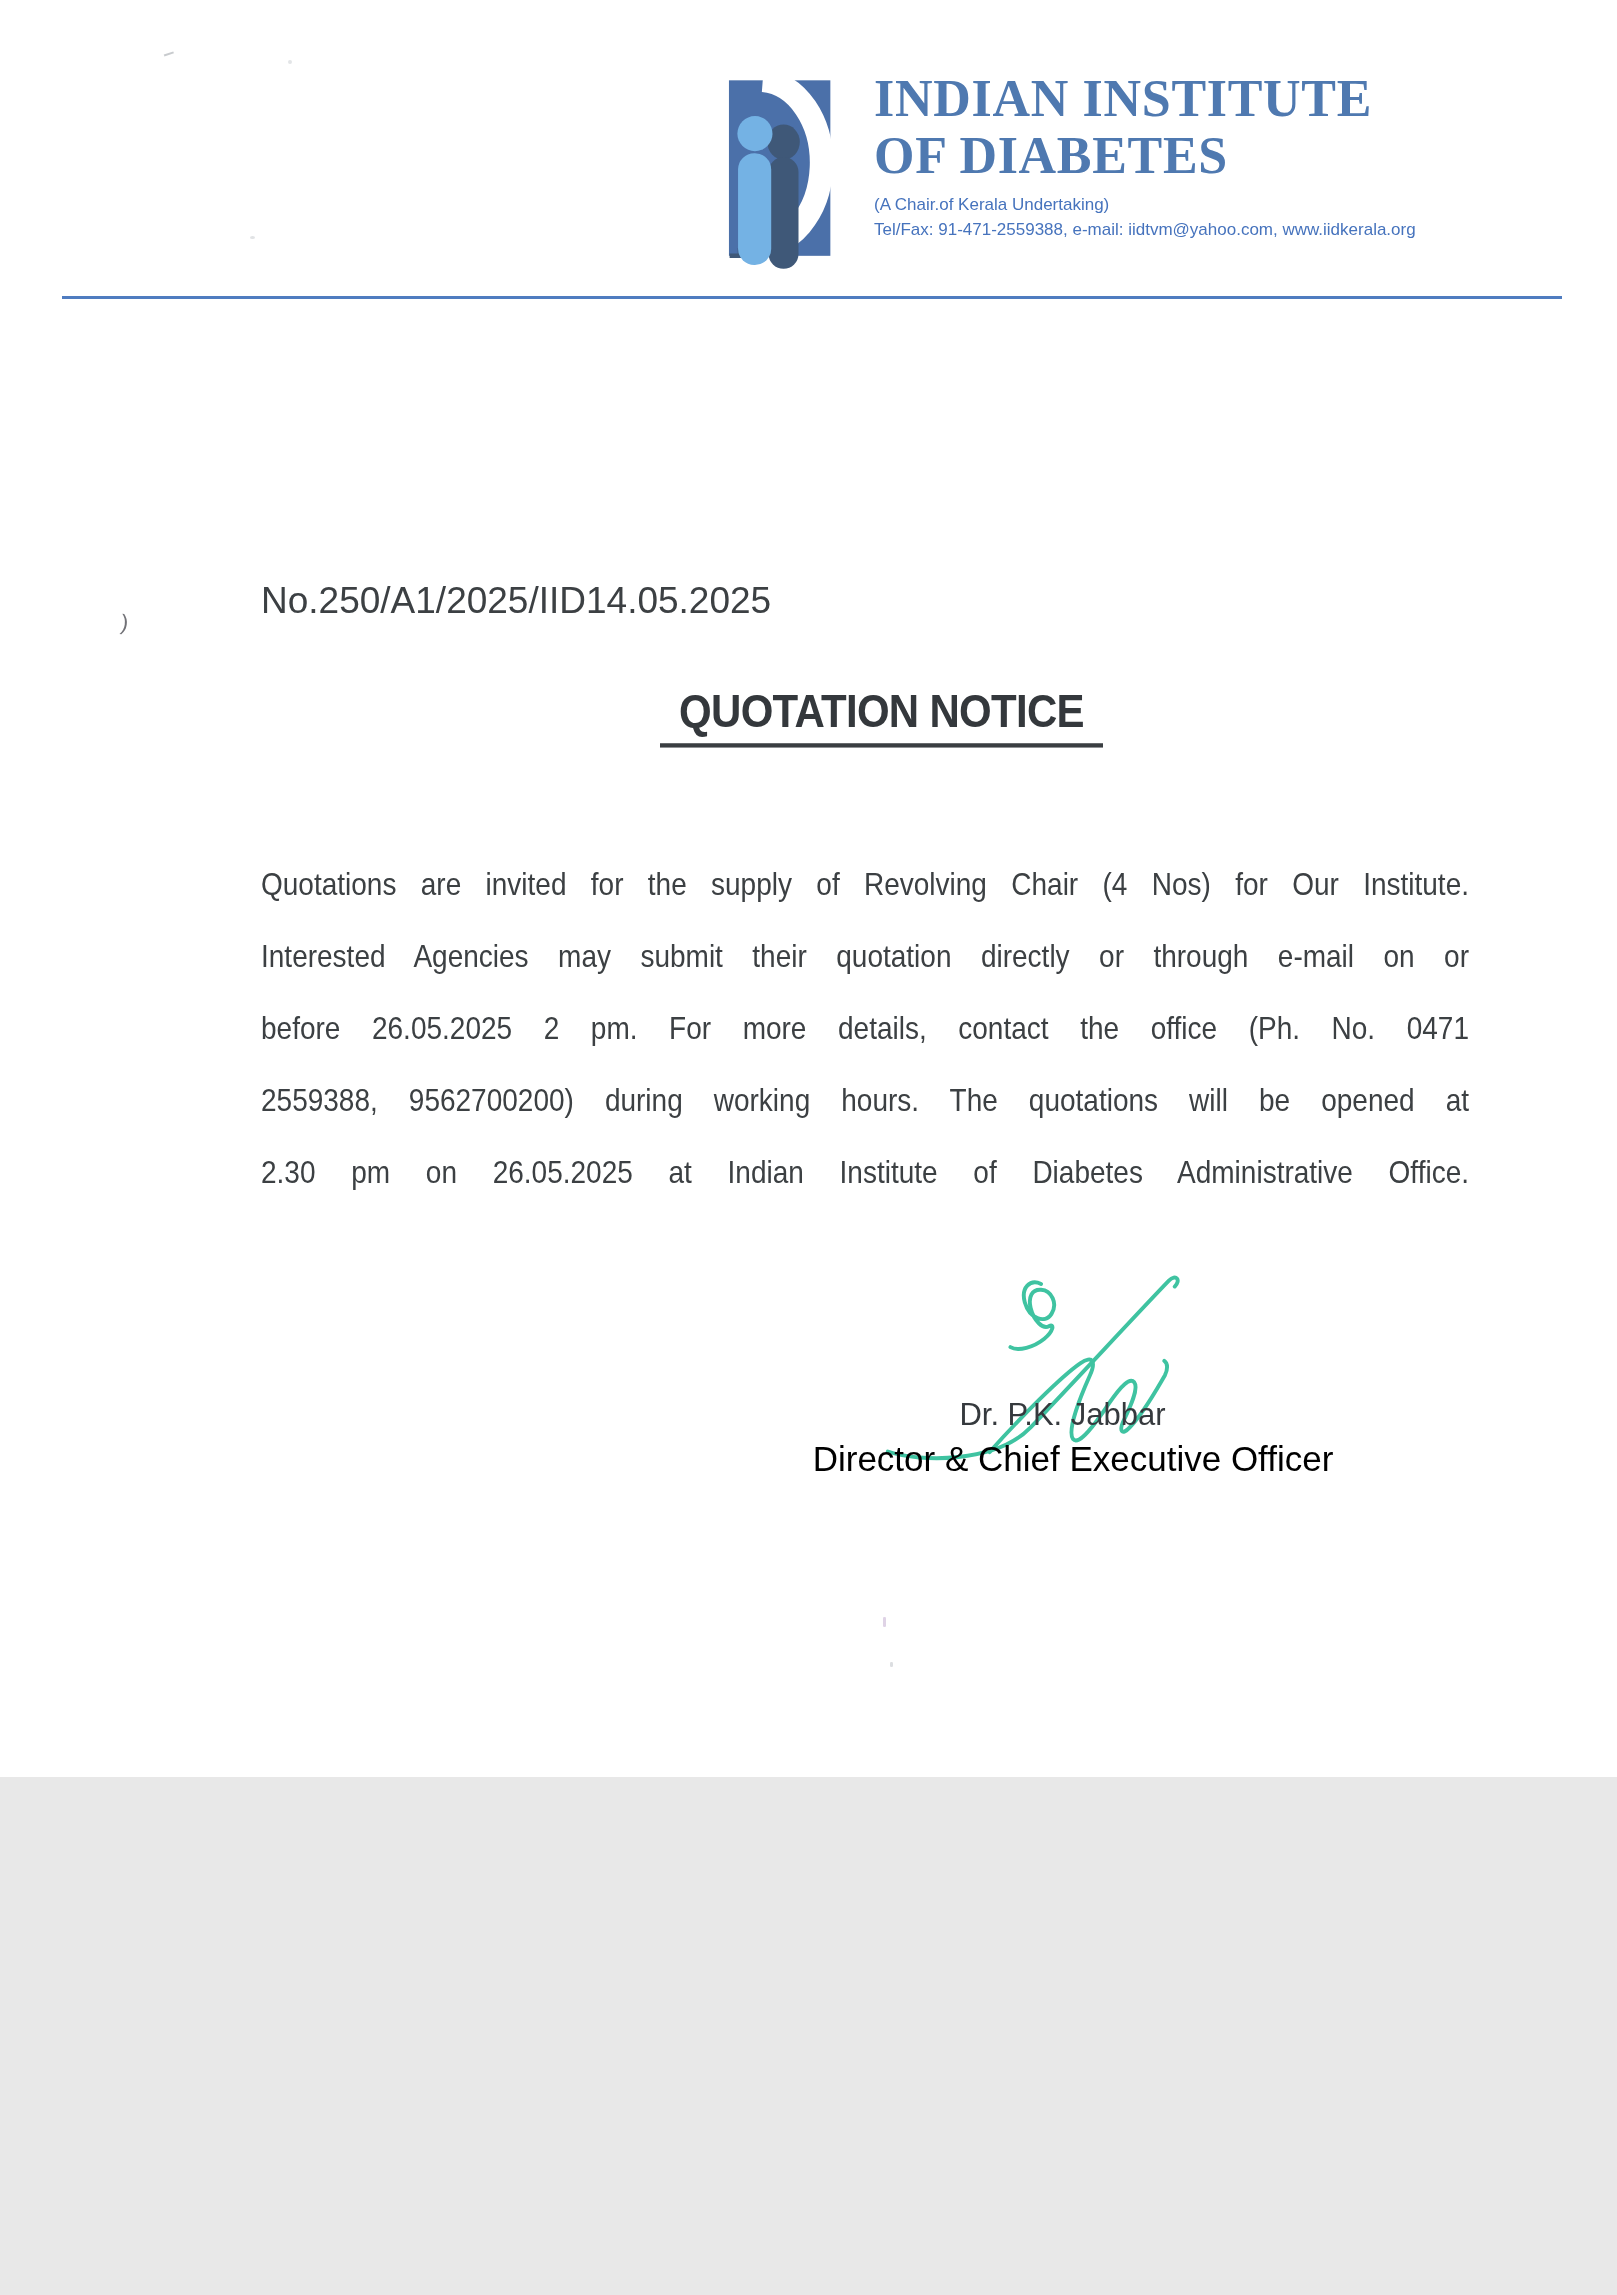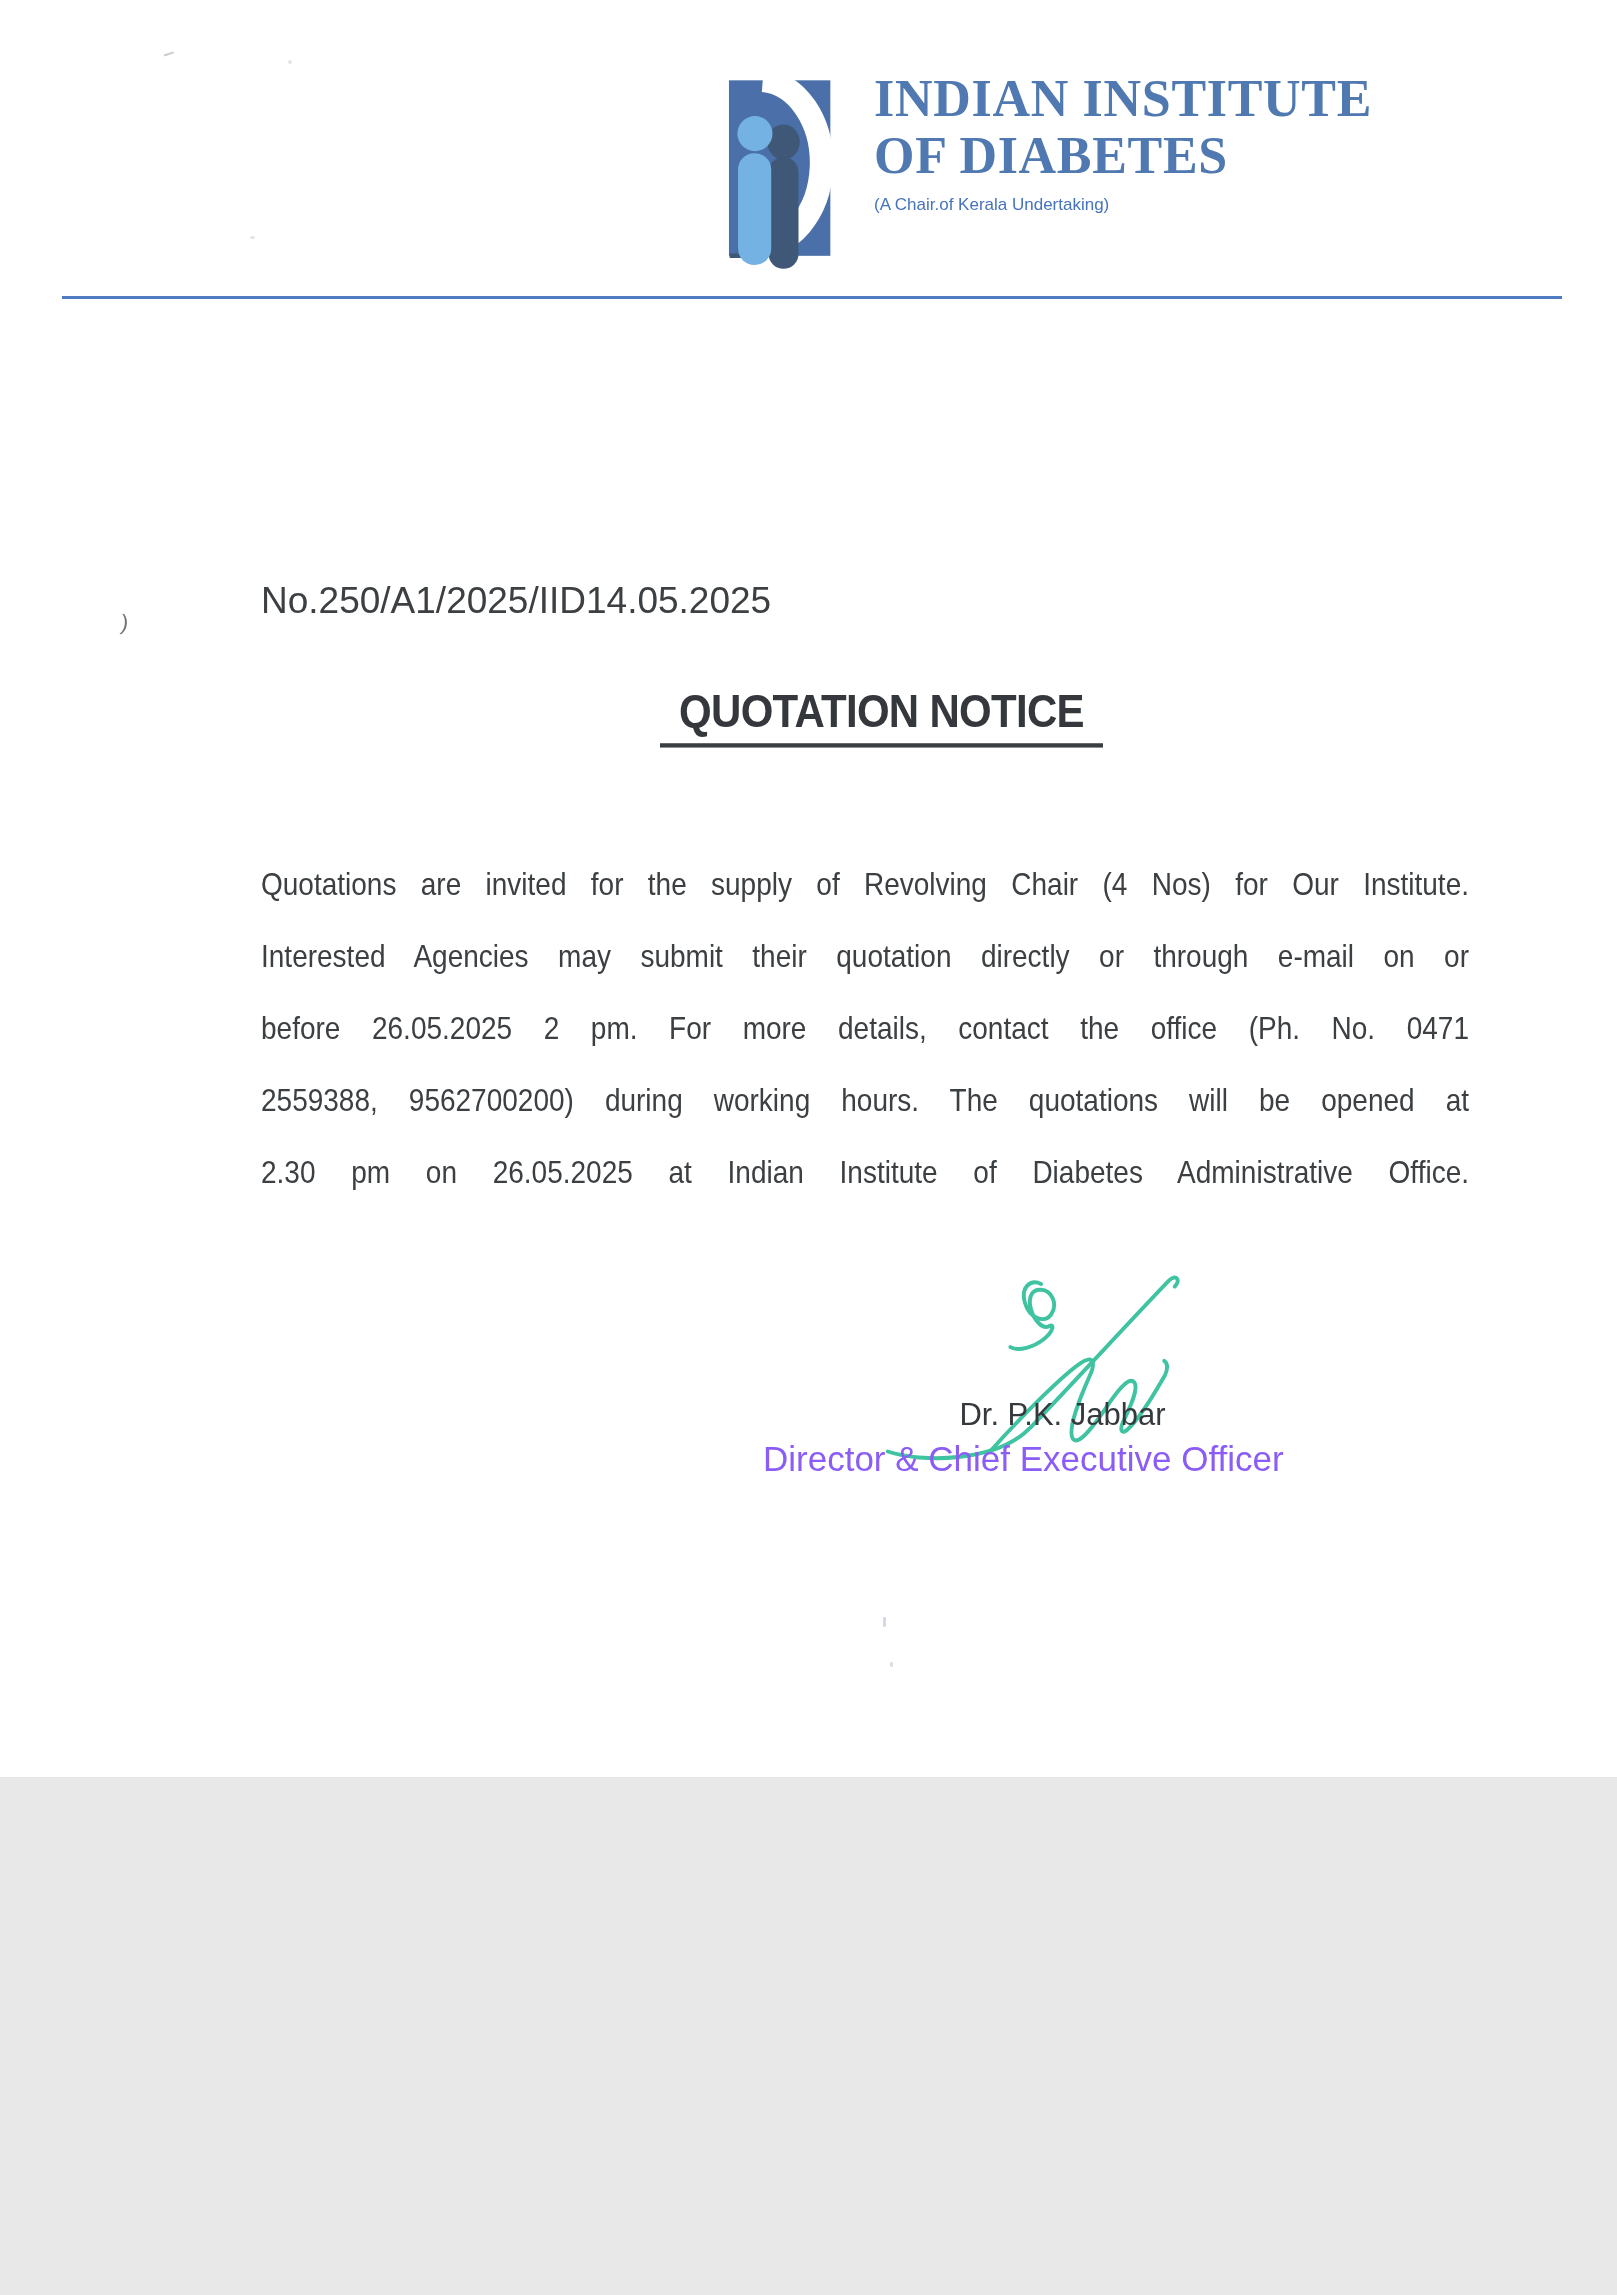--- a/index.html
+++ b/index.html
@@ -69,21 +69,22 @@
   
   .sig-ink{position:absolute;left:880px;top:1225px;width:313px;height:243px;}
   .sig-name{
     position:absolute;left:880px;top:1396px;width:365px;
     text-align:center;
     font-size:31px;line-height:38px;color:#35393d;
     white-space:nowrap;
   }
   .sig-desig{
     position:absolute;left:763px;top:1437px;width:620px;
-    font-size:35px;line-height:43px;color:#8b5cf6;
+    text-align:center;
+    font-size:35px;line-height:43px;color:#000000;
     white-space:nowrap;
   }
 
   
   .speck{position:absolute;pointer-events:none;}
   .speck-a{left:163px;top:48px;width:10.4px;height:4.6px;border-bottom:2px solid #9aa0a6;transform:rotate(-18deg);opacity:.55;}
   .speck-b{left:288px;top:60px;width:3.9px;height:3.9px;background:#c8ccd0;border-radius:50%;opacity:.5;}
   .speck-c{left:250px;top:236px;width:5.2px;height:3.3px;background:#c4c8cc;border-radius:50%;opacity:.5;}
   .speck-paren{left:121px;top:610px;font-size:22px;color:#5a5a60;transform:rotate(8deg);opacity:.85;}
   .speck-d{left:883px;top:1617px;width:2.6px;height:10.4px;background:#c9b6d6;opacity:.6;border-radius:1.3px;}
@@ -105,20 +106,21 @@
         <rect x="84" y="126" width="46" height="172" rx="23" fill="#3f5878"></rect>
         <circle cx="63" cy="90" r="27" fill="#74b2e4"></circle>
         <rect x="37" y="120" width="51" height="172" rx="25" fill="#74b2e4"></rect>
       </svg>
     </div>
 
     <div class="header-text">
       <div class="org-line">INDIAN INSTITUTE</div>
       <div class="org-line">OF DIABETES</div>
       <div class="hsub first">(A Chair.of Kerala Undertaking)</div>
+      <div class="hsub">Tel/Fax: 91-471-2559388, e-mail: iidtvm@yahoo.com, www.iidkerala.org</div>
     </div>
 
     <div class="rule"></div>
   </div>
 
   <div class="ref-row">
     <span>No.250/A1/2025/IID</span>
     <span>14.05.2025</span>
   </div>
 

